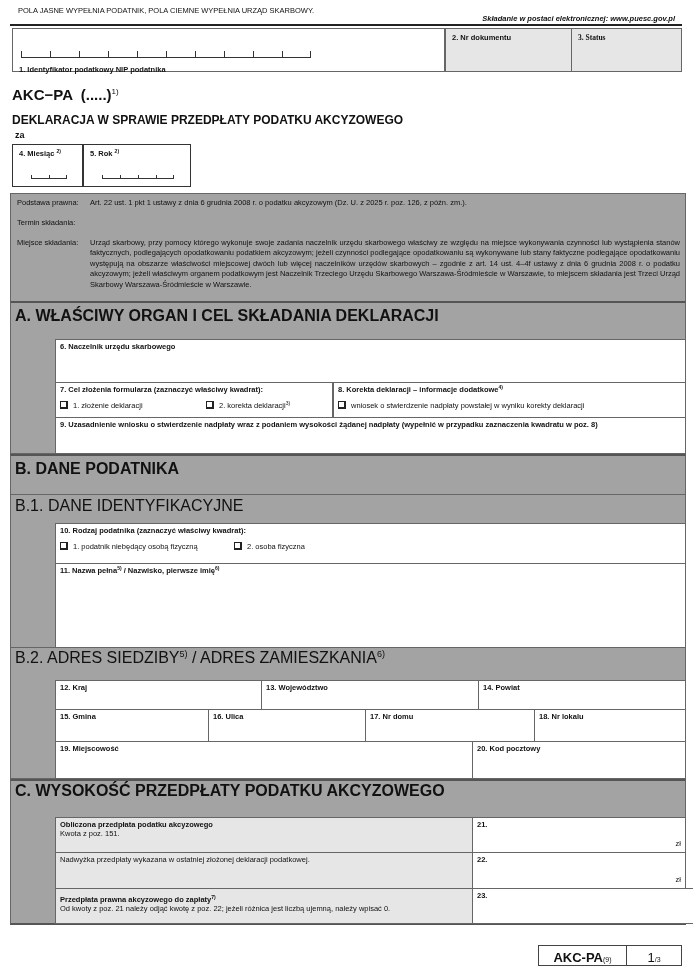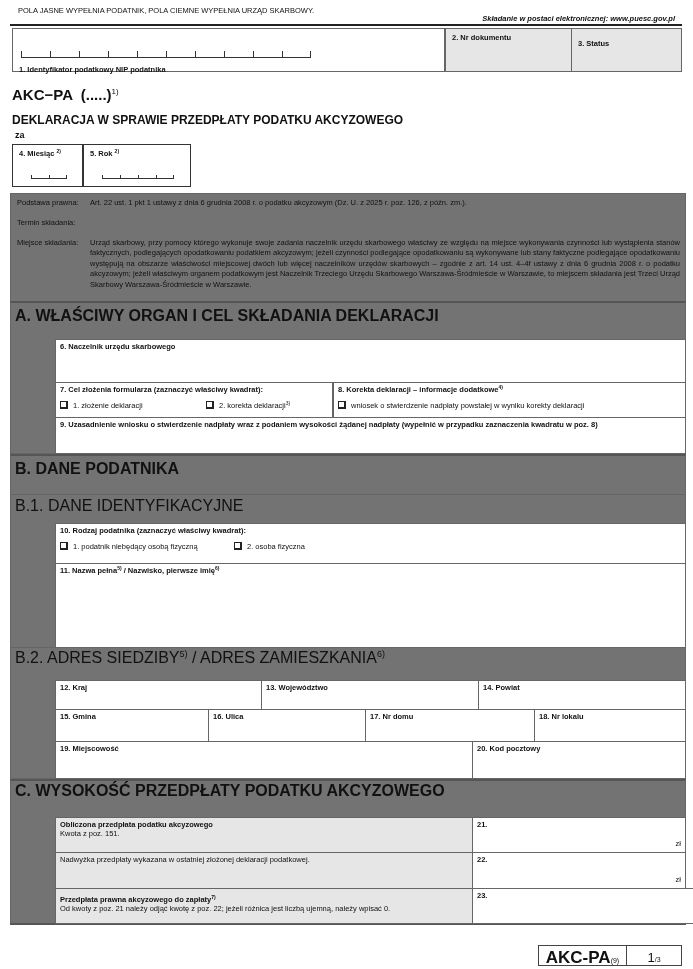--- a/index.html
+++ b/index.html
@@ -2,21 +2,21 @@
 <html><head>
 <meta charset="utf-8">
 <style>
 *{box-sizing:border-box;margin:0;padding:0}
 body{width:693px;height:969px;background:#fff;font-family:"Liberation Sans",sans-serif;color:#111;position:relative;overflow:hidden}
 .abs{position:absolute}
 .sm{font-size:7.5px}
 .lbl{font-size:7.5px;font-weight:bold}
 .lbl .n{font-weight:bold}
 sup{font-size:5px;vertical-align:super;line-height:0}
-.gray{background:#737373}
+.gray{background:#a3a3a3}
 .box{position:absolute;border:1px solid #666;background:#fff}
 .combs{position:absolute;display:flex;height:7px}
 .combs span{border-left:1px solid #333;border-bottom:1px solid #333;height:7px}
 .combs span:last-child{border-right:1px solid #333}
 .cb{display:inline-block;width:8px;height:8px;border:1px solid #222;border-right:2px solid #222;border-bottom:2px solid #222;vertical-align:-1px;margin-right:5px;background:#fff}
 .secttl{position:absolute;font-weight:bold;font-size:16px}
 .secsub{position:absolute;font-size:16px}
 .field{position:absolute;border:1px solid #666;background:#fff;padding:2px 4px}
 .zl{position:absolute;right:4px;bottom:4px;font-size:7.5px}
 </style>
@@ -39,21 +39,21 @@
       <span style="width:29px"></span>
       <span style="width:29px"></span>
       <span style="width:29px"></span>
       <span style="width:29px"></span>
   </div>
 </div>
 <div class="box gray" style="left:445px;top:28px;width:152px;height:44px;background:#e6e6e6">
   <div class="lbl abs" style="left:6px;top:4px;">2. Nr dokumentu</div>
 </div>
 <div class="box gray" style="left:571px;top:28px;width:111px;height:44px;background:#e6e6e6">
-  <div class="lbl abs" style="left:6px;top:10px;">3. Status</div>
+  <div class="lbl abs" style="left:6px;top:4px;font-family:Liberation Serif, serif;">3. Status</div>
 </div>
 
 <div class="abs" style="left:12px;top:86px;font-size:15px;font-weight:bold;white-space:pre"><span>AKC−PA  (.....)</span><sup style="font-size:8px;font-weight:normal">1)</sup></div>
 <div class="abs" style="left:12px;top:113px;font-size:12px;font-weight:bold">DEKLARACJA W SPRAWIE PRZEDPŁATY PODATKU AKCYZOWEGO</div>
 <div class="abs" style="left:15px;top:130px;font-size:9px;font-weight:bold">za</div>
 
 <div class="box" style="left:12px;top:144px;width:71px;height:43px;border-color:#333">
   <div class="lbl abs" style="left:6px;top:4px;"><span>4. Miesiąc</span> <sup>2)</sup></div>
   <div class="combs" style="left:18px;top:30px;height:4px">
       <span style="width:18px;height:4px"></span>
@@ -167,17 +167,17 @@
 <div class="field gray" style="left:55px;top:888px;width:418px;height:36px;background:#e6e6e6;padding-top:6px">
   <div class="lbl"><span>Przedpłata prawna akcyzowego do zapłaty</span><sup class="n">7)</sup></div>
   <div class="sm">Od kwoty z poz. 21 należy odjąć kwotę z poz. 22; jeżeli różnica jest liczbą ujemną, należy wpisać 0.</div>
 </div>
 <div class="field" style="left:472px;top:888px;width:234px;height:36px">
   <div class="lbl">23.</div>
   <div class="zl">zł</div>
 </div>
 
 <div class="abs" style="left:538px;top:945px;width:89px;height:21px;border:1px solid #444;text-align:center;padding-top:2px">
-  <span style="font-size:17px;font-weight:bold">AKC-PA</span><span style="font-size:7px">(9)</span>
+  <span style="font-size:13px;font-weight:bold">AKC-PA</span><span style="font-size:7px">(9)</span>
 </div>
 <div class="abs" style="left:626px;top:945px;width:56px;height:21px;border:1px solid #444;text-align:center;padding-top:2px">
   <span style="font-size:13px">1</span><span style="font-size:7px">/3</span>
 </div>
 
 </body></html>

